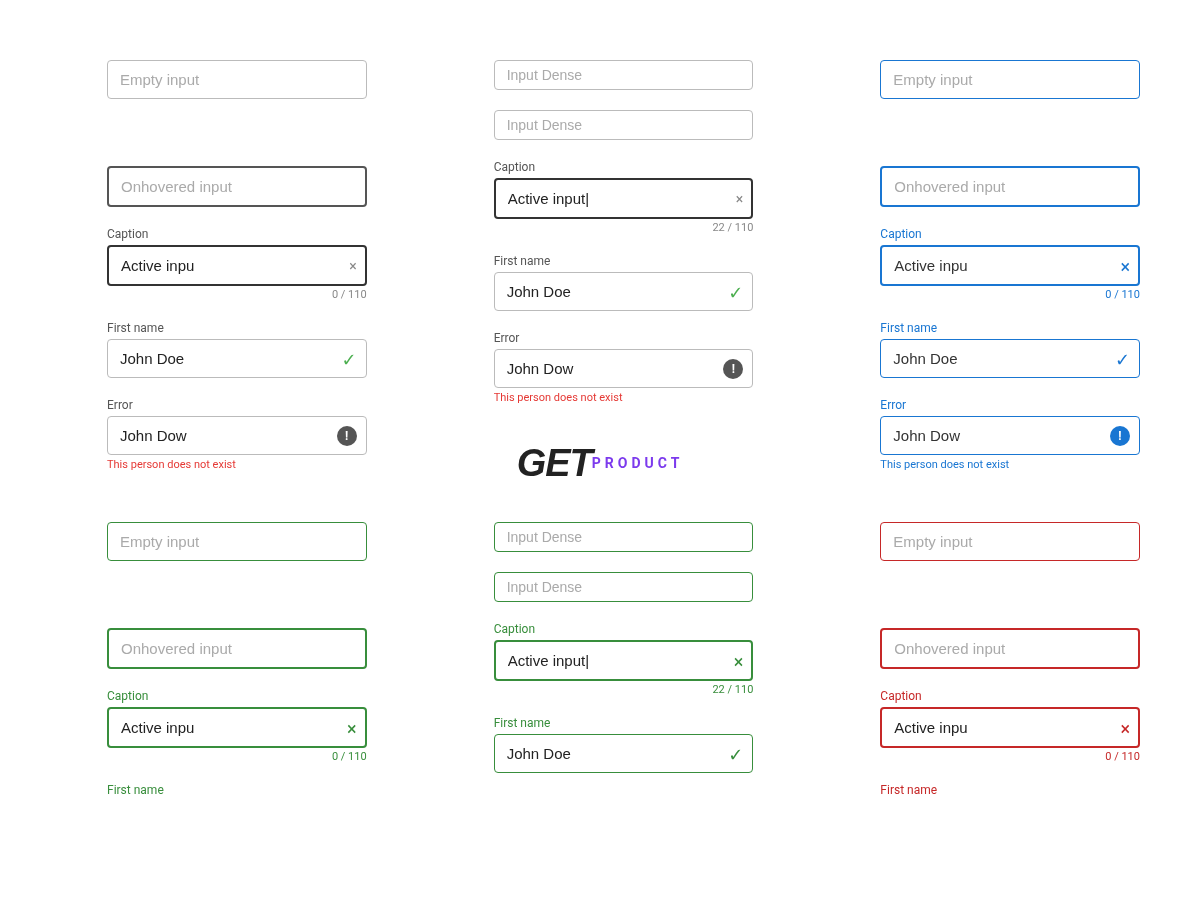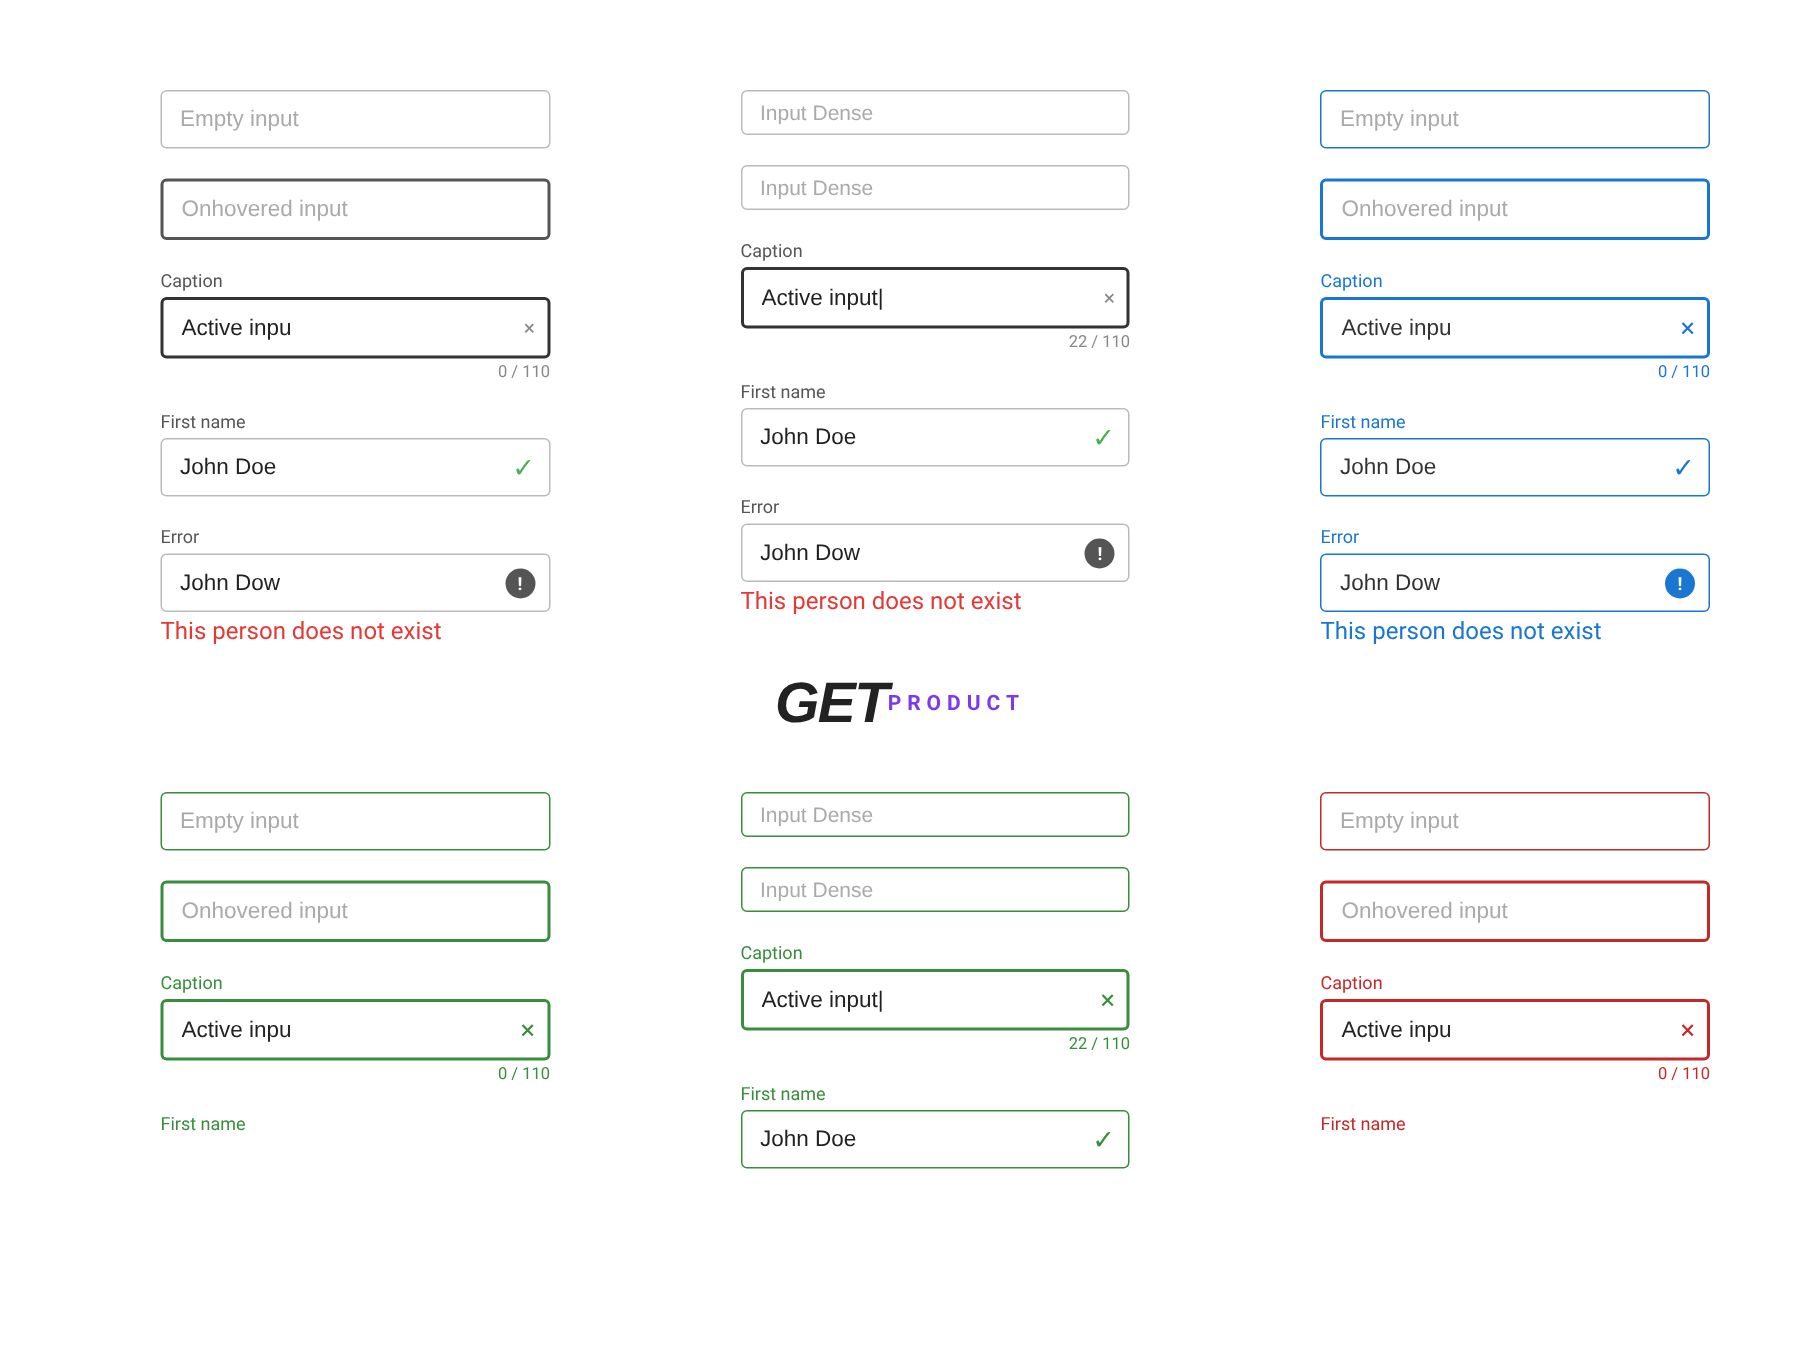--- a/index.html
+++ b/index.html
@@ -57,20 +57,21 @@
 
     
     .input-empty {
       border-color: #bbb;
       color: #aaa;
     }
 
     .input-hovered {
       border-color: #555;
       border-width: 2px;
+      margin-top: 47px;
     }
 
     .input-active {
       border-color: #333;
       border-width: 2px;
     }
 
     .input-success {
       border-color: #bbb;
     }
@@ -84,21 +85,21 @@
     .icon-error { color: #fff; background: #555; border-radius: 50%; width: 20px; height: 20px; display: flex; align-items: center; justify-content: center; font-size: 12px; font-weight: bold; }
 
     .input-counter {
       font-size: 11px;
       color: #888;
       text-align: right;
       margin-top: 2px;
     }
 
     .input-error-msg {
-      font-size: 16px;
+      font-size: 11px;
       color: #e53935;
       margin-top: 3px;
     }
 
     
     .input-dense {
       padding: 6px 12px;
       font-size: 14px;
     }
 

